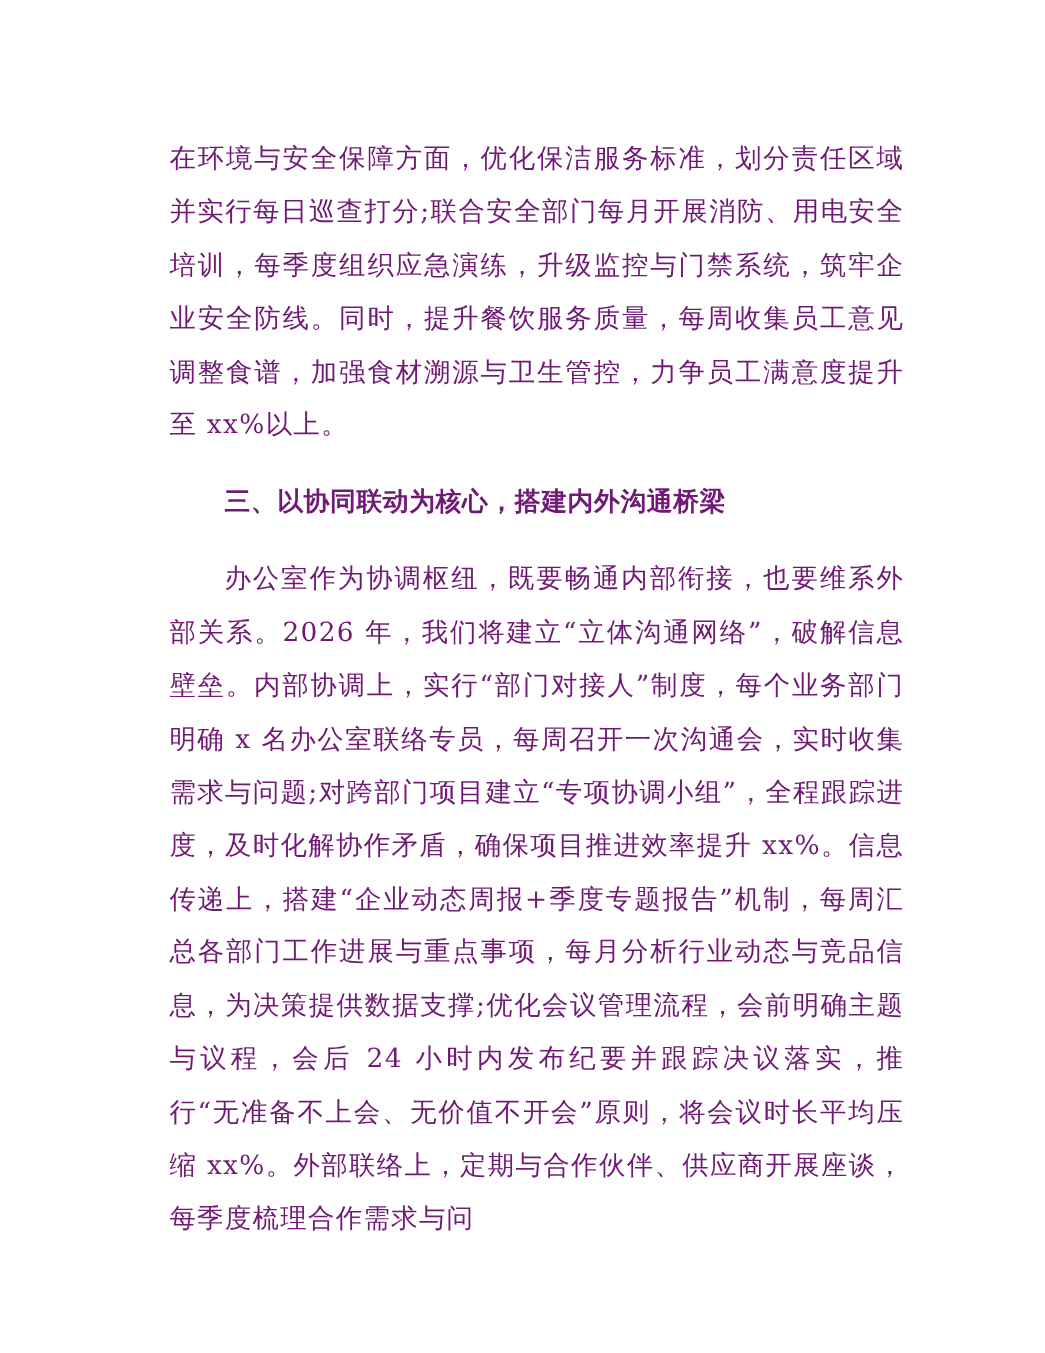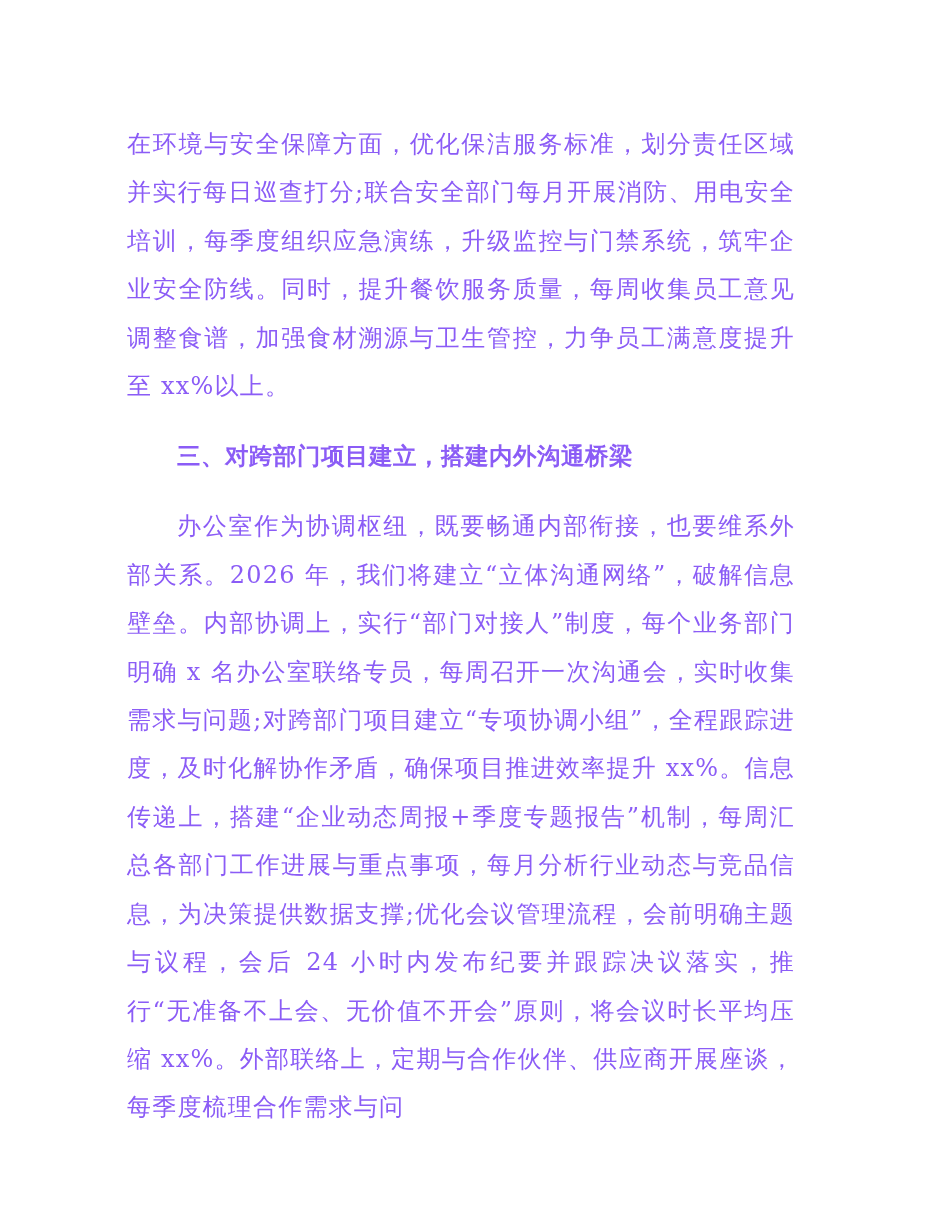--- a/index.html
+++ b/index.html
@@ -8,24 +8,24 @@
       background: #ffffff;
     }
     body {
       width: 950px;
       height: 1230px;
       position: relative;
       overflow: hidden;
     }
     .page {
       position: absolute;
-      left: 127px;
+      left: 154px;
       top: 120px;
       width: 668px;
-      color: #8b5cf6;
+      color: #701a75;
     }
     .para {
       font-family: "DejaVu Serif", "Liberation Serif", serif;
       font-size: 24px;
       line-height: 48.4px;
       margin: 0;
       text-align: justify;
       text-justify: inter-character;
       letter-spacing: 1.2px;
       word-break: break-all;
@@ -42,16 +42,16 @@
       padding-left: 50px;
       letter-spacing: 0.5px;
     }
   </style>
 </head>
 <body>
 
 <div class="page">
   <p class="para">在环境与安全保障方面，优化保洁服务标准，划分责任区域并实行每日巡查打分;联合安全部门每月开展消防、用电安全培训，每季度组织应急演练，升级监控与门禁系统，筑牢企业安全防线。同时，提升餐饮服务质量，每周收集员工意见调整食谱，加强食材溯源与卫生管控，力争员工满意度提升至 xx%以上。</p>
 
-  <h2 class="heading">三、对跨部门项目建立，搭建内外沟通桥梁</h2>
+  <h2 class="heading">三、以协同联动为核心，搭建内外沟通桥梁</h2>
 
   <p class="para indent">办公室作为协调枢纽，既要畅通内部衔接，也要维系外部关系。2026 年，我们将建立“立体沟通网络”，破解信息壁垒。内部协调上，实行“部门对接人”制度，每个业务部门明确 x 名办公室联络专员，每周召开一次沟通会，实时收集需求与问题;对跨部门项目建立“专项协调小组”，全程跟踪进度，及时化解协作矛盾，确保项目推进效率提升 xx%。信息传递上，搭建“企业动态周报+季度专题报告”机制，每周汇总各部门工作进展与重点事项，每月分析行业动态与竞品信息，为决策提供数据支撑;优化会议管理流程，会前明确主题与议程，会后 24 小时内发布纪要并跟踪决议落实，推行“无准备不上会、无价值不开会”原则，将会议时长平均压缩 xx%。外部联络上，定期与合作伙伴、供应商开展座谈，每季度梳理合作需求与问</p>
 </div>
 
 </body></html>

